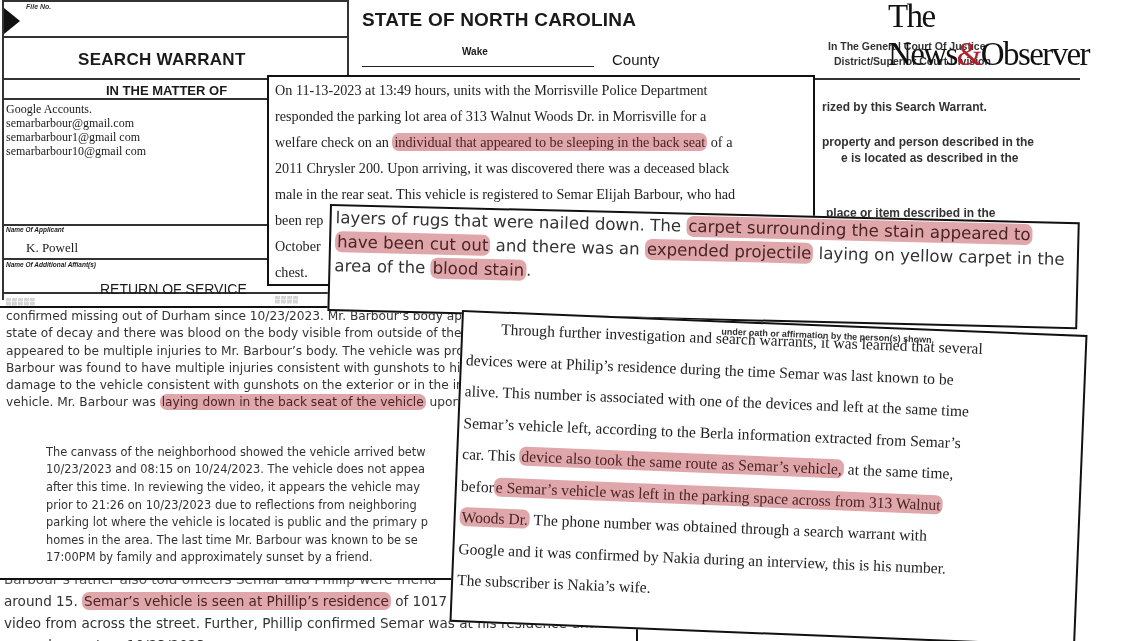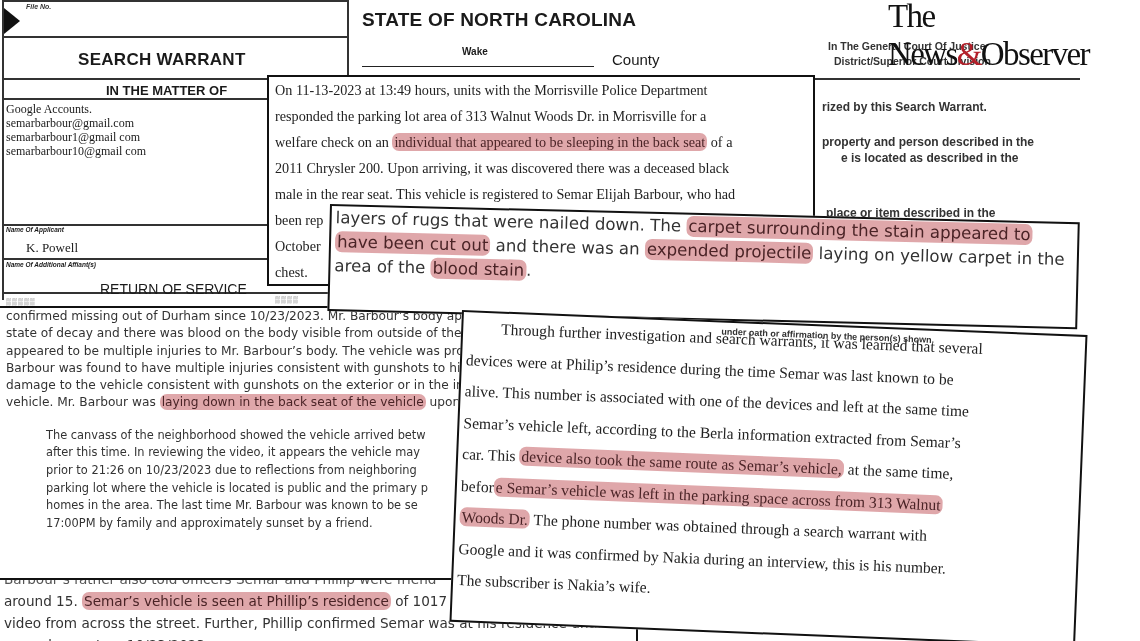--- a/index.html
+++ b/index.html
@@ -45,21 +45,21 @@
     .line { white-space: nowrap; display: block; }
     
     .clip-1 { left: 267px; top: 75px; width: 548px; height: 211px; }
     .clip-1 .line { font-size: 14.2px; line-height: 26px; margin-left: 6px; }
     
     .clip-2 { left: 330px; top: 204px; width: 750px; height: 107px; transform: rotate(1.4deg); transform-origin: left top; }
     .clip-2 .line { font-size: 16.6px; line-height: 24px; margin-left: 4px; }
     
     .clip-3 { left: -2px; top: 306px; width: 476px; height: 275px; }
     .clip-3 .line { font-size: 12.2px; line-height: 17.3px; margin-left: 6px; }
-    .clip-3 .para2 { margin-top: 15px; margin-left: 46px; }
+    .clip-3 .para2 { margin-top: 32px; margin-left: 46px; }
     .clip-3 .para2 .line { font-size: 11.4px; line-height: 17.6px; margin-left: 0; }
     
     .clip-4 { left: -2px; top: 578px; width: 640px; height: 70px; }
     .clip-4 .line { font-size: 13.6px; line-height: 22px; margin-left: 4px; }
     .clip-4 .cut { margin-top: -12px; color: #555; }
     
     .clip-5 { left: 462px; top: 310px; width: 626px; height: 312px; transform: rotate(2.3deg); transform-origin: left top; }
     .clip-5 .line { font-size: 15.6px; line-height: 31.5px; margin-left: 4px; }
     .clip-5 .first { margin-left: 38px; }
     .clip-5 .oath { position: absolute; left: 258px; top: 4px; font-family: "Liberation Sans", sans-serif; font-size: 9px; font-weight: bold; color: #333; }
@@ -127,20 +127,21 @@
 
 <div class="clip clip-3 sans">
   <span class="line">confirmed missing out of Durham since 10/23/2023.  Mr. Barbour’s body app</span>
   <span class="line">state of decay and there was blood on the body visible from outside of the v</span>
   <span class="line">appeared to be multiple injuries to Mr. Barbour’s body.  The vehicle was pro</span>
   <span class="line">Barbour was found to have multiple injuries consistent with gunshots to his</span>
   <span class="line">damage to the vehicle consistent with gunshots on the exterior or in the int</span>
   <span class="line"><span>vehicle.  Mr. Barbour was </span><span class="hl">laying down in the back seat of the vehicle</span><span> upon a</span></span>
   <div class="para2">
     <span class="line">The canvass of the neighborhood showed the vehicle arrived betw</span>
+    <span class="line">10/23/2023 and 08:15 on 10/24/2023.  The vehicle does not appea</span>
     <span class="line">after this time.  In reviewing the video, it appears the vehicle may</span>
     <span class="line">prior to 21:26 on 10/23/2023 due to reflections from neighboring</span>
     <span class="line">parking lot where the vehicle is located is public and the primary p</span>
     <span class="line">homes in the area.  The last time Mr. Barbour was known to be se</span>
     <span class="line">17:00PM by family and approximately sunset by a friend.</span>
   </div>
 </div>
 
 <div class="clip clip-4 sans">
   <span class="line cut">Barbour’s father also told officers Semar and Phillip were friend</span>

